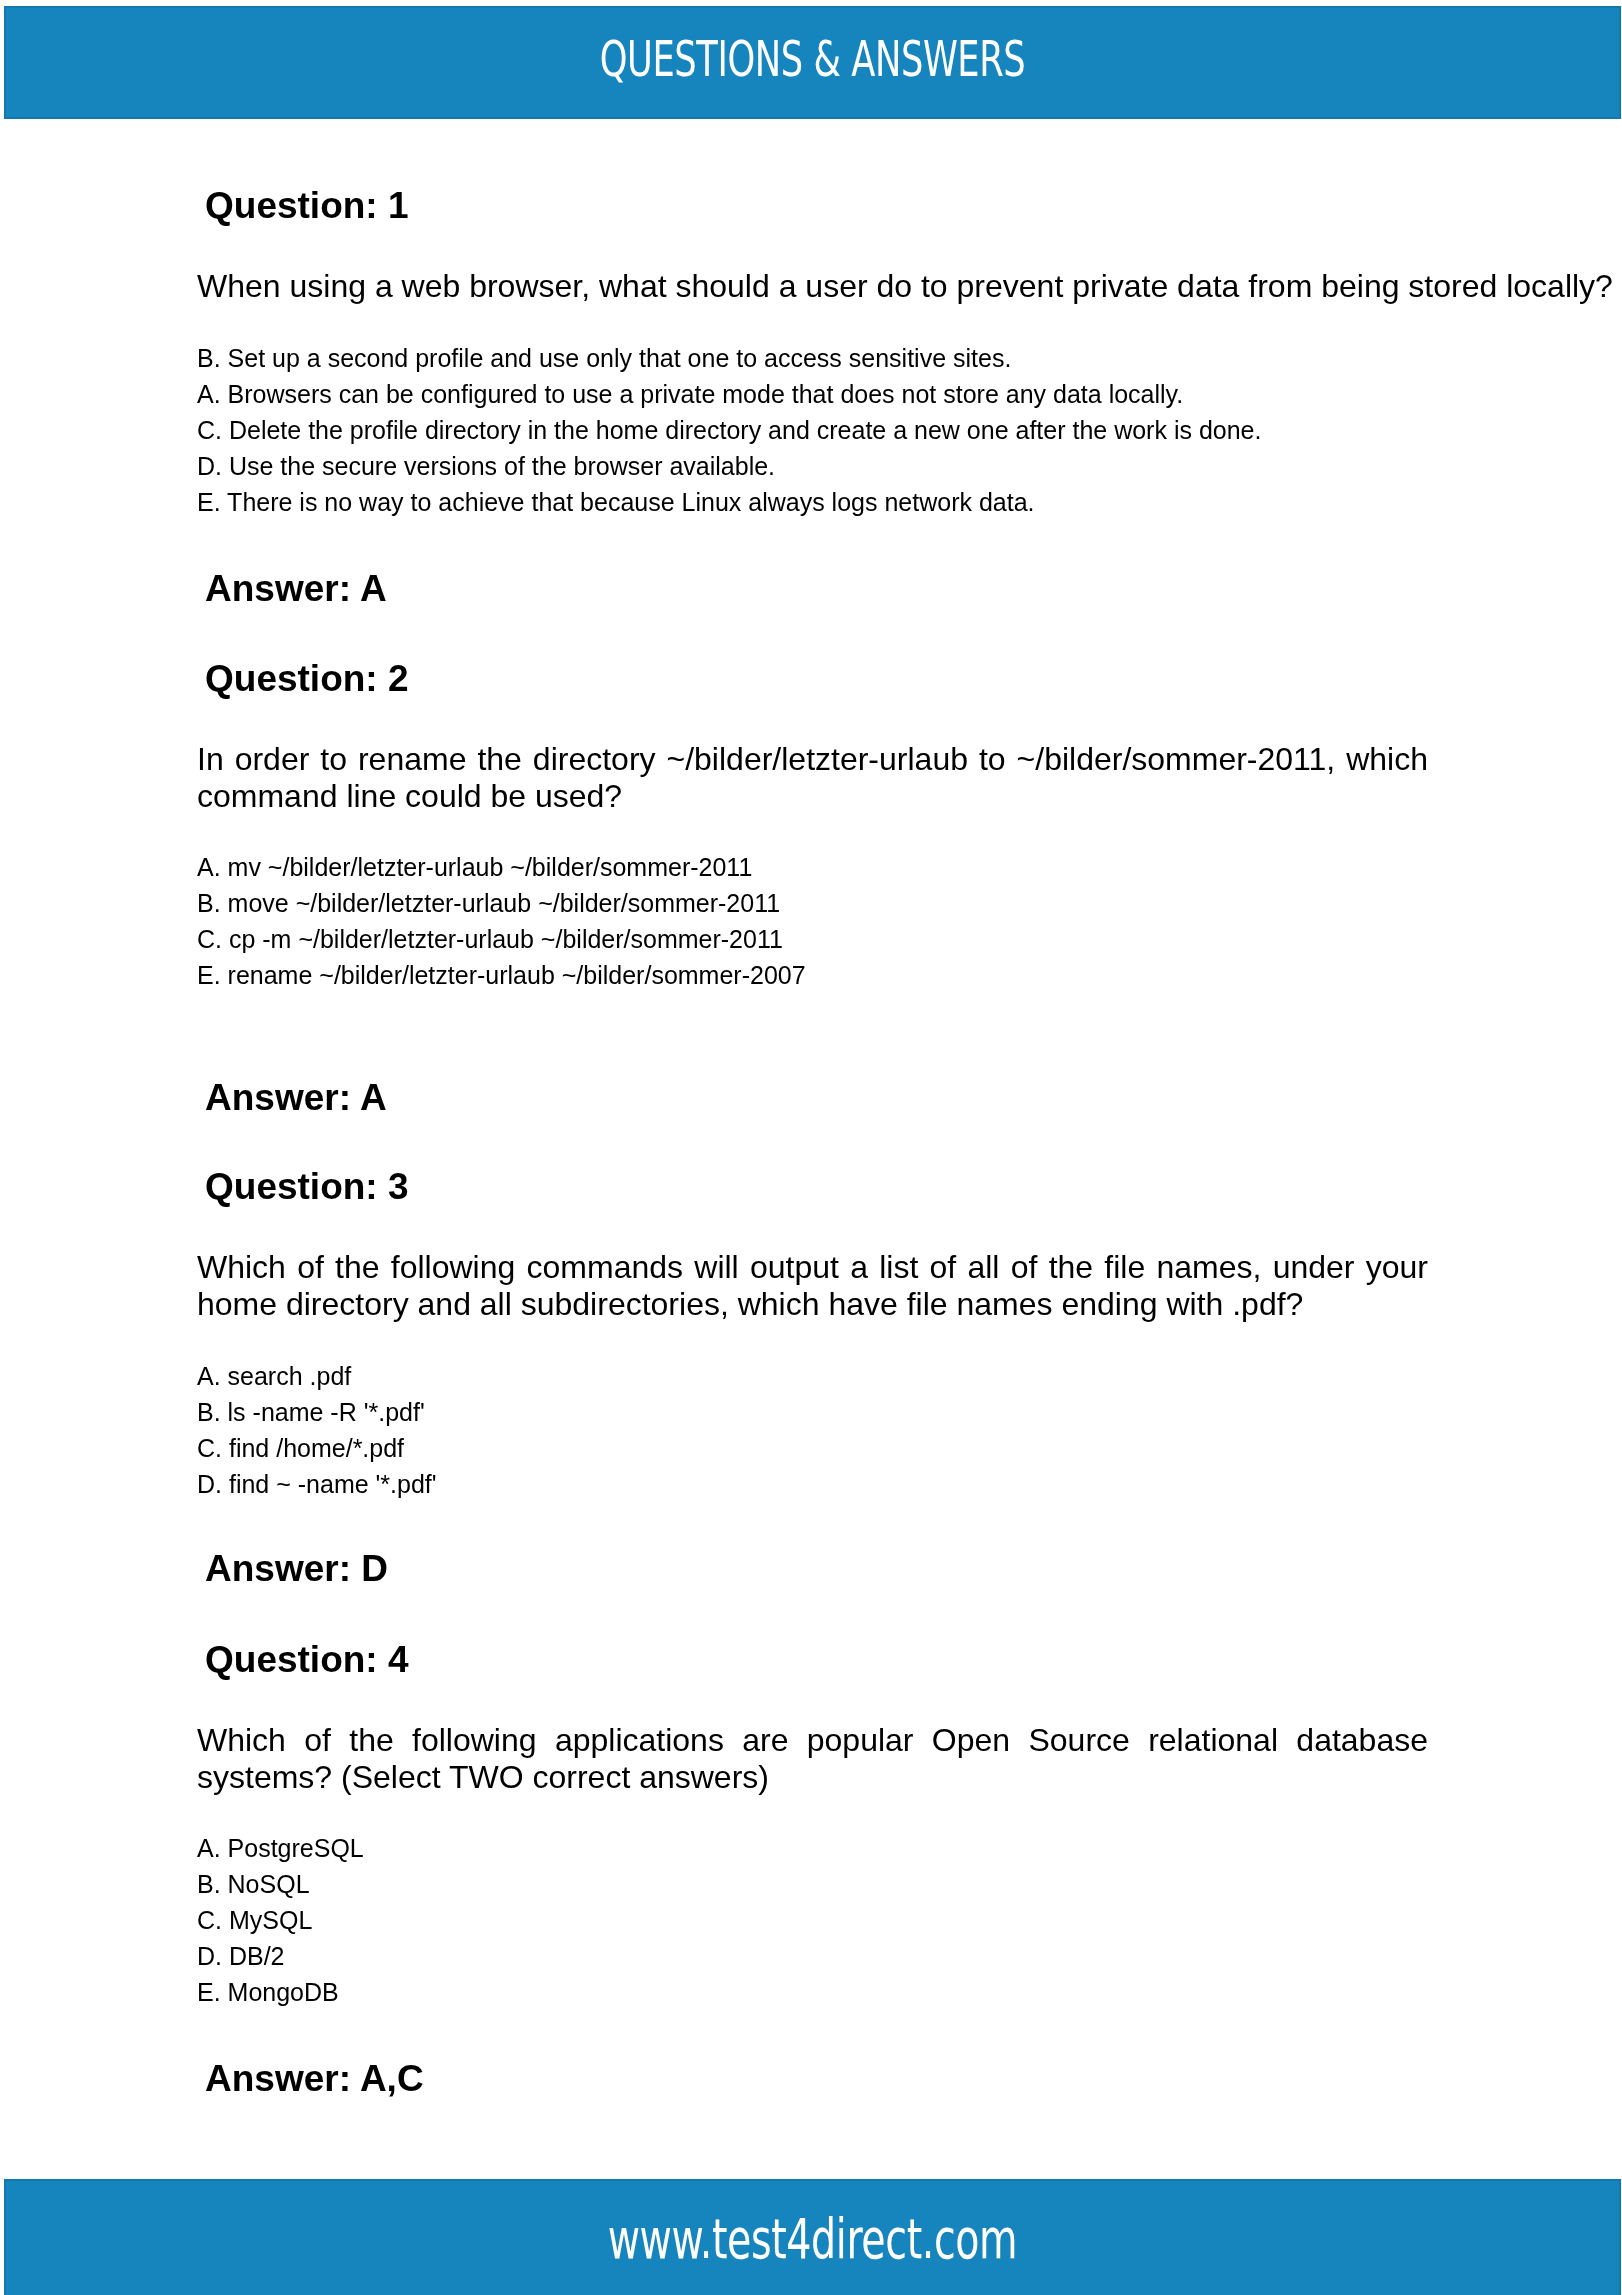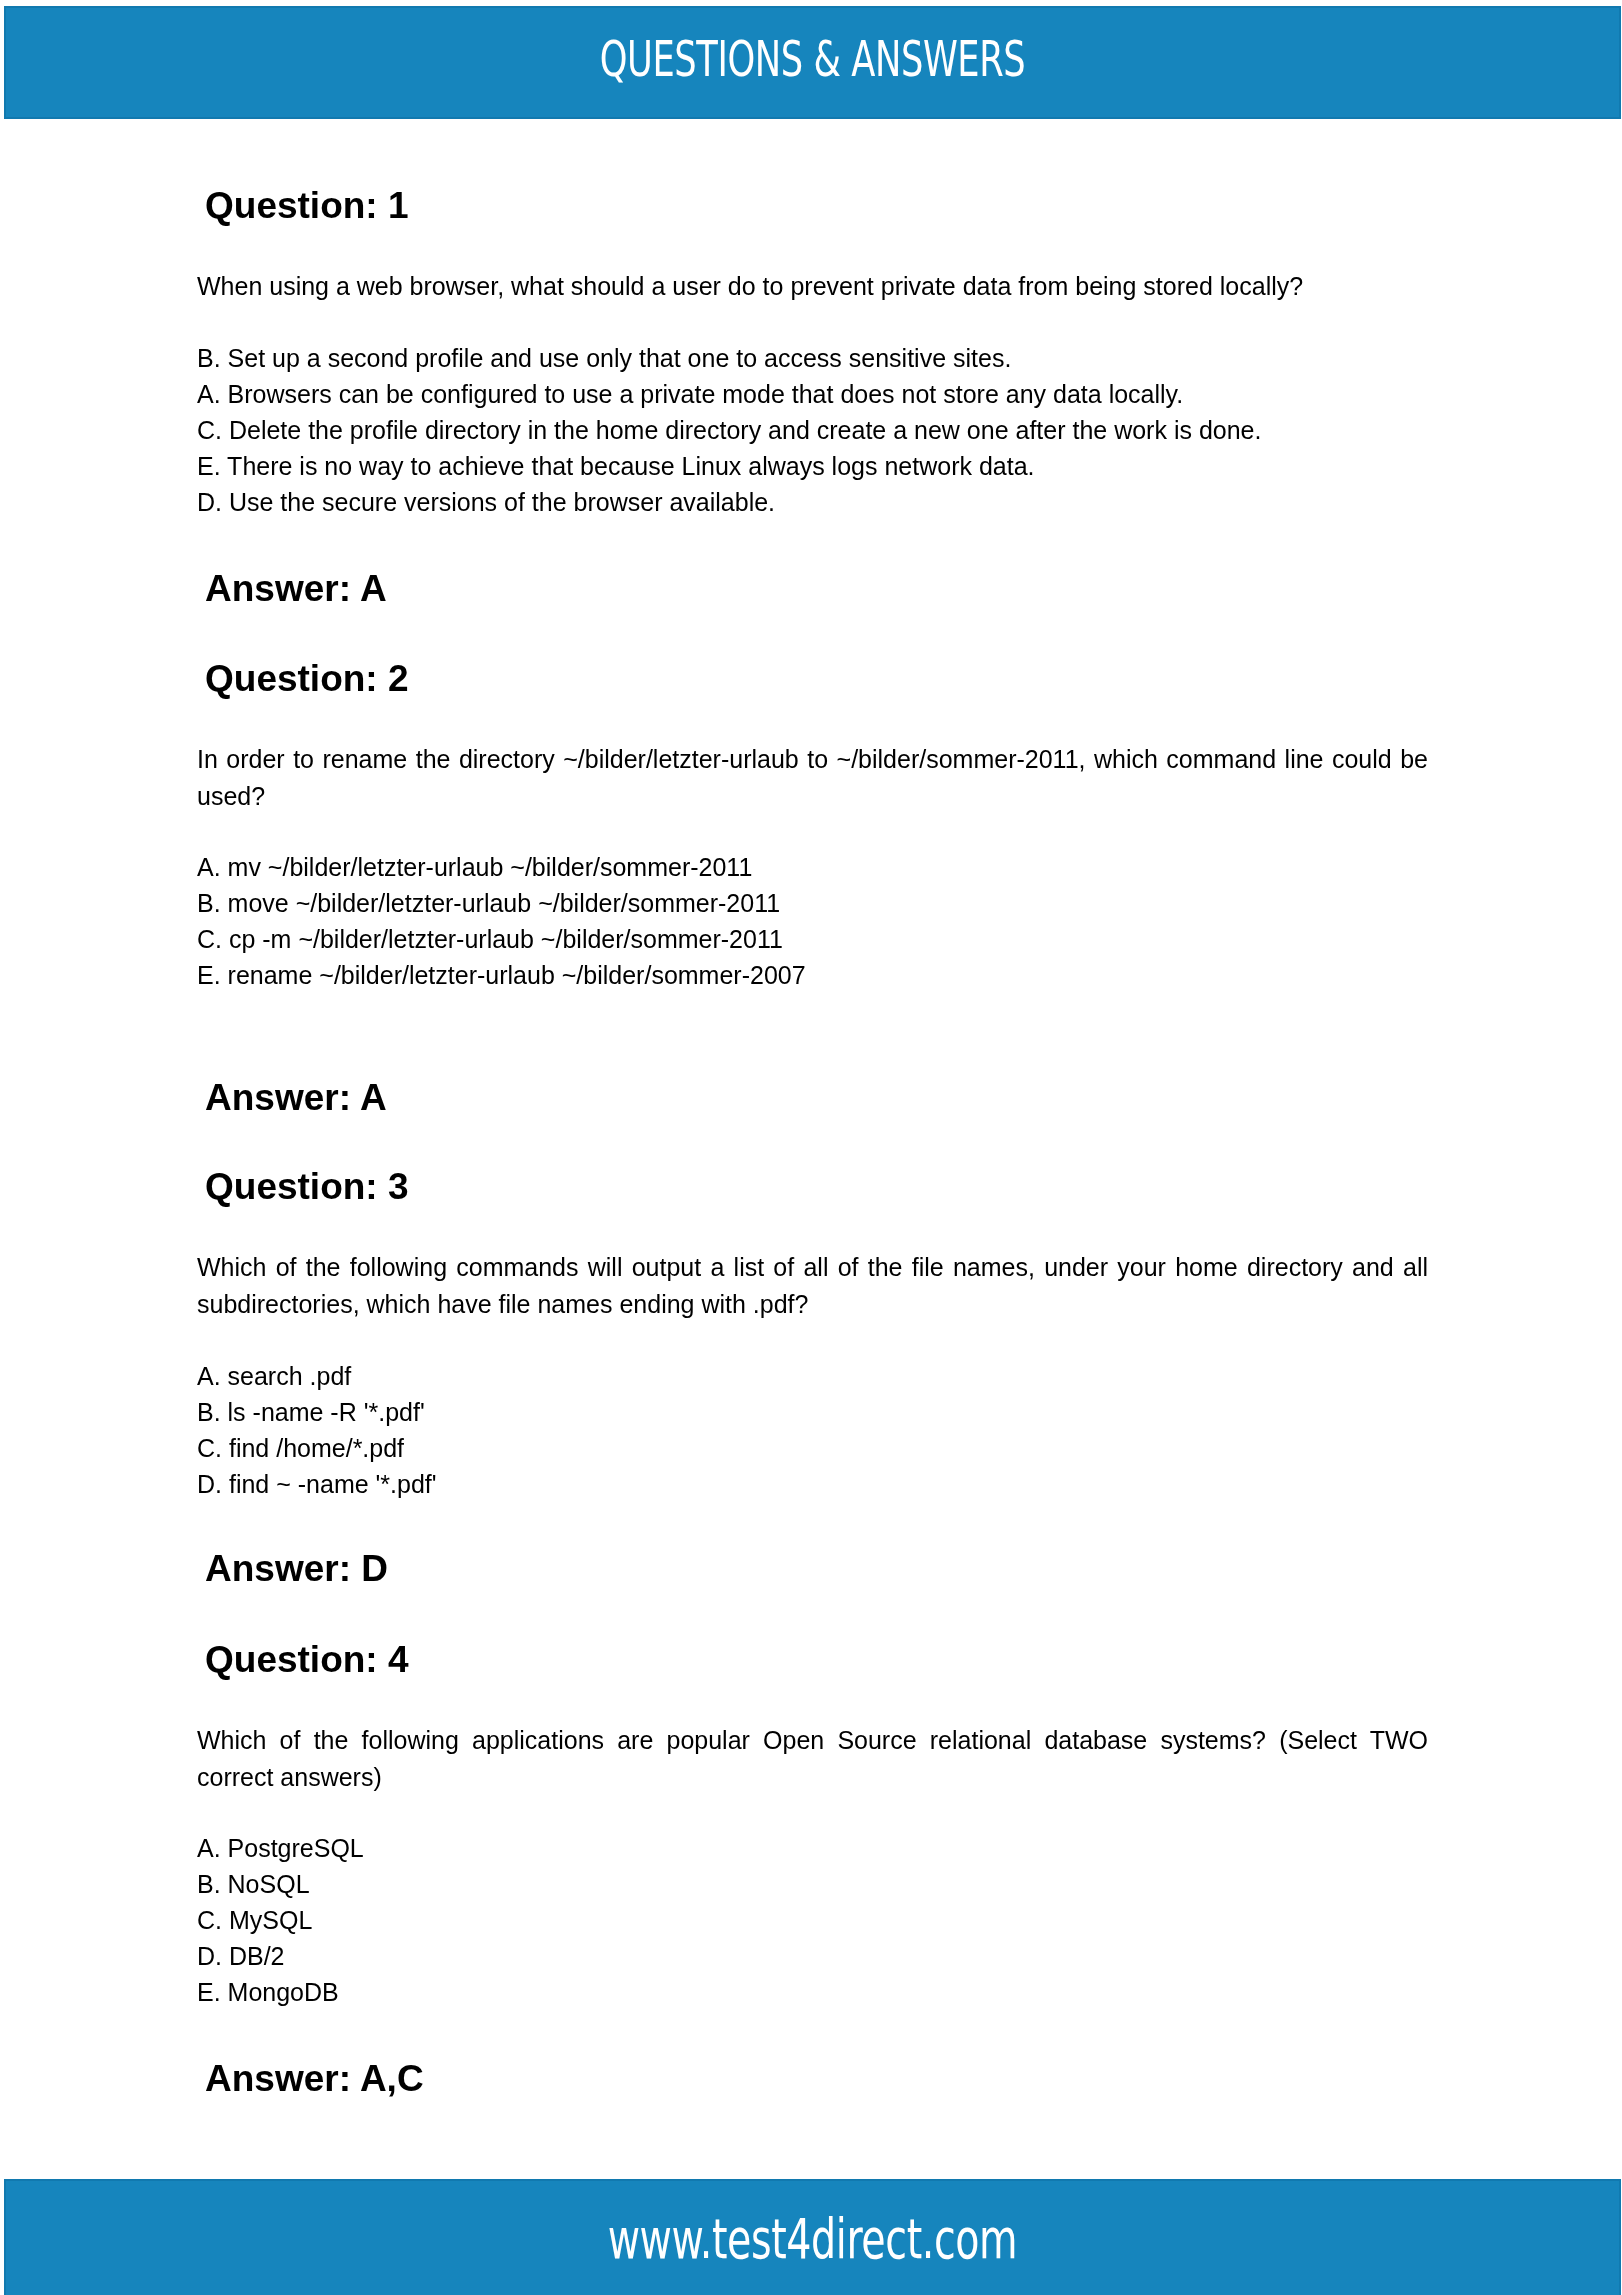--- a/index.html
+++ b/index.html
@@ -60,21 +60,21 @@
       line-height: 44px;
       margin: 0;
       position: absolute;
       left: 8px;
       white-space: nowrap;
     }
     .q-text {
       position: absolute;
       left: 0;
       width: 1231px;
-      font-size: 25px;
+      font-size: 32px;
       line-height: 37px;
       margin: 0;
       text-align: justify;
       text-align-last: left;
     }
     .q-text.single {
       white-space: nowrap;
     }
     .options {
       position: absolute;
@@ -98,22 +98,22 @@
 
 <div class="content">
 
   <section>
     <h2 class="q-heading" style="top:184px">Question: 1</h2>
     <p class="q-text single" style="top:268px">When using a web browser, what should a user do to prevent private data from being stored locally?</p>
     <ul class="options" style="top:340px">
       <li>B. Set up a second profile and use only that one to access sensitive sites.</li>
       <li>A. Browsers can be configured to use a private mode that does not store any data locally.</li>
       <li>C. Delete the profile directory in the home directory and create a new one after the work is done.</li>
+      <li>D. Use the secure versions of the browser available.</li>
       <li>E. There is no way to achieve that because Linux always logs network data.</li>
-      <li>D. Use the secure versions of the browser available.</li>
     </ul>
     <h2 class="a-heading" style="top:567px">Answer: A</h2>
   </section>
 
   <section>
     <h2 class="q-heading" style="top:657px">Question: 2</h2>
     <p class="q-text" style="top:741px">In order to rename the directory ~/bilder/letzter-urlaub to ~/bilder/sommer-2011, which command line could be used?</p>
     <ul class="options" style="top:849px">
       <li>A. mv ~/bilder/letzter-urlaub ~/bilder/sommer-2011</li>
       <li>B. move ~/bilder/letzter-urlaub ~/bilder/sommer-2011</li>

